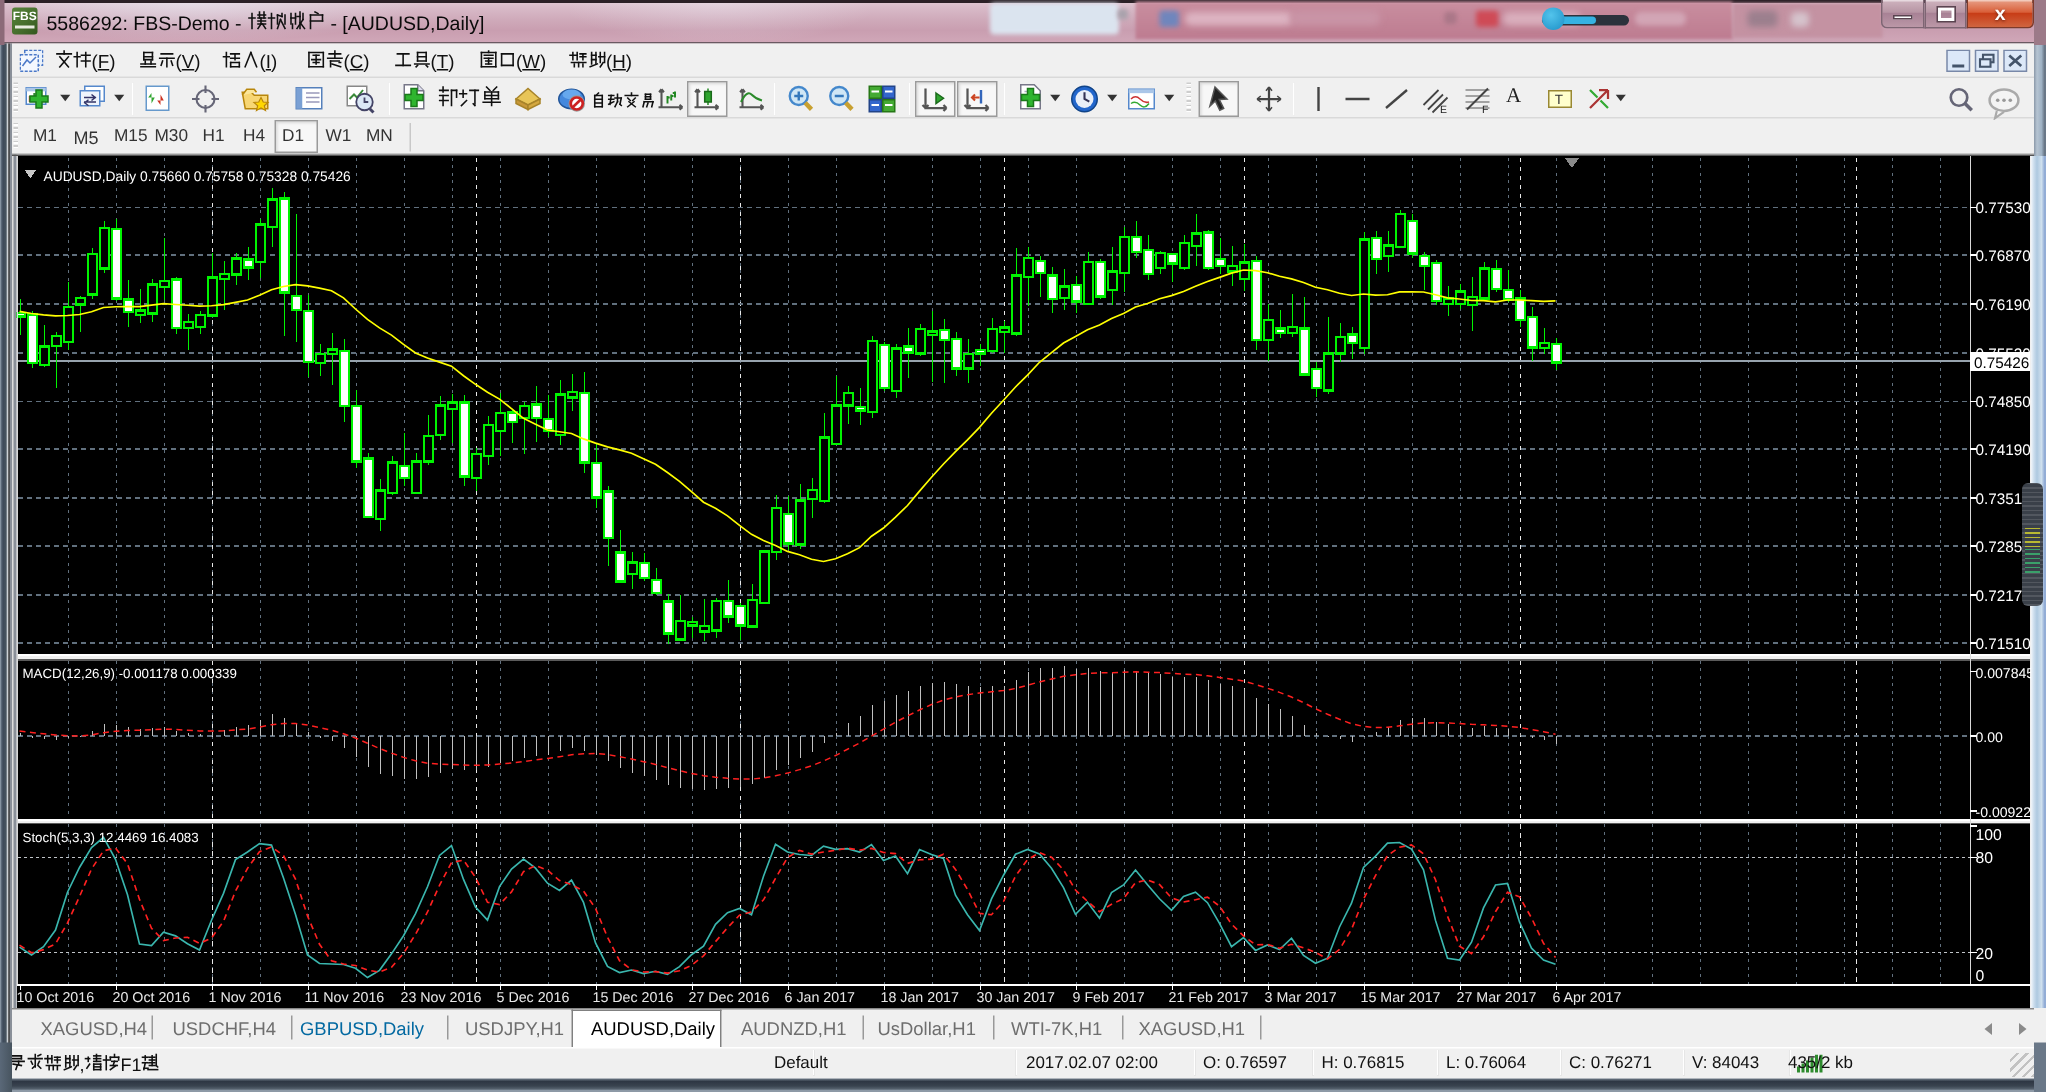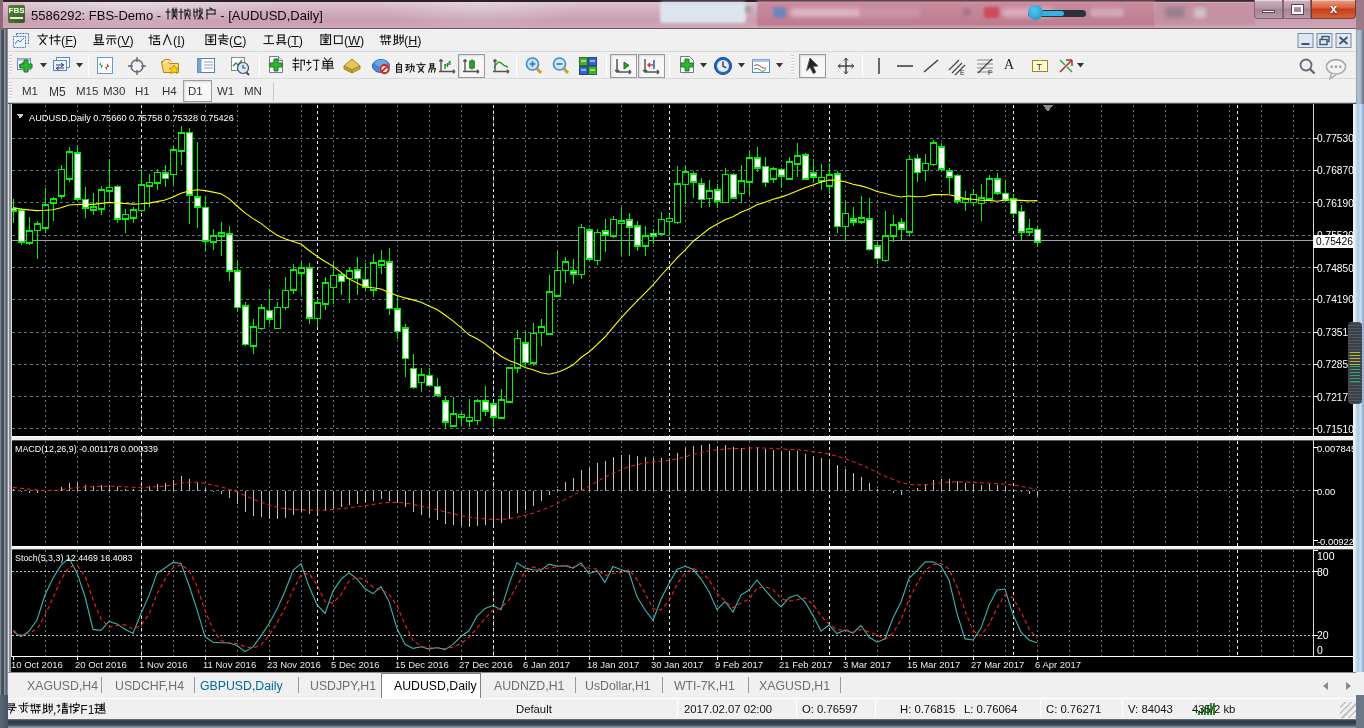--- a/index.html
+++ b/index.html
@@ -1194,21 +1194,21 @@
       <line x1="5.58" y1="4.67" x2="9.25" y2="4.67" stroke="#101010" stroke-width="1.05" stroke-linecap="square"></line>
       <line x1="5.58" y1="6.50" x2="9.25" y2="6.50" stroke="#101010" stroke-width="1.05" stroke-linecap="square"></line>
       <line x1="5.58" y1="8.33" x2="9.25" y2="8.33" stroke="#101010" stroke-width="1.05" stroke-linecap="square"></line>
       <line x1="10.17" y1="1.00" x2="10.17" y2="8.33" stroke="#101010" stroke-width="1.05" stroke-linecap="square"></line>
       <line x1="4.67" y1="11.08" x2="11.08" y2="11.08" stroke="#101010" stroke-width="1.05" stroke-linecap="square"></line>
       <line x1="10.17" y1="8.33" x2="11.08" y2="9.25" stroke="#101010" stroke-width="1.05" stroke-linecap="square"></line>
     </svg></div>
 <div class="abs" style="left:516px;top:703px;font-size:11.3px;color:#111">Default</div>
 <div class="abs" style="left:684px;top:703px;font-size:11.3px;color:#111">2017.02.07 02:00</div>
 <div class="abs" style="left:802px;top:703px;font-size:11.3px;color:#111">O: 0.76597</div>
-<div class="abs" style="left:900px;top:703px;font-size:11.3px;color:#111">H: 0.76815</div>
+<div class="abs" style="left:881px;top:703px;font-size:11.3px;color:#111">H: 0.76815</div>
 <div class="abs" style="left:964px;top:703px;font-size:11.3px;color:#111">L: 0.76064</div>
 <div class="abs" style="left:1046px;top:703px;font-size:11.3px;color:#111">C: 0.76271</div>
 <div class="abs" style="left:1128px;top:703px;font-size:11.3px;color:#111">V: 84043</div>
 <svg class="abs" style="left:1198px;top:703px" width="18" height="13" viewBox="0 0 18 13">
     <rect x="0" y="8" width="2" height="4" fill="#2e8b2e"></rect>
     <rect x="3" y="6" width="2" height="6" fill="#2e8b2e"></rect>
     <rect x="6" y="4" width="2" height="8" fill="#2e8b2e"></rect>
     <rect x="9" y="2" width="2" height="10" fill="#2e8b2e"></rect>
     <rect x="12" y="0" width="2" height="12" fill="#2e8b2e"></rect>
     <rect x="15" y="0" width="2" height="12" fill="#2e8b2e"></rect>

